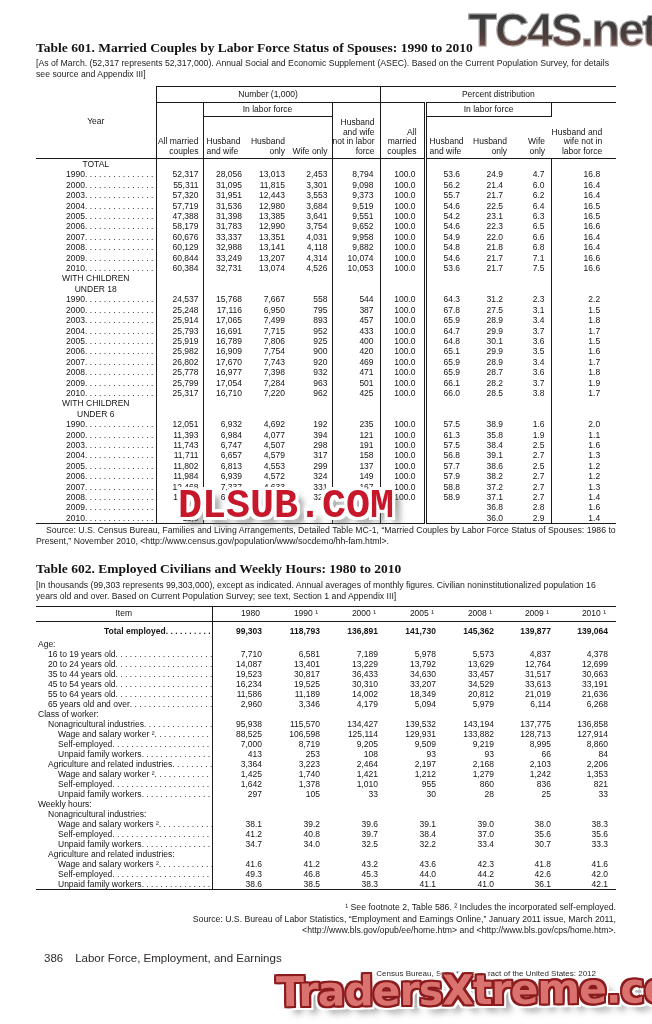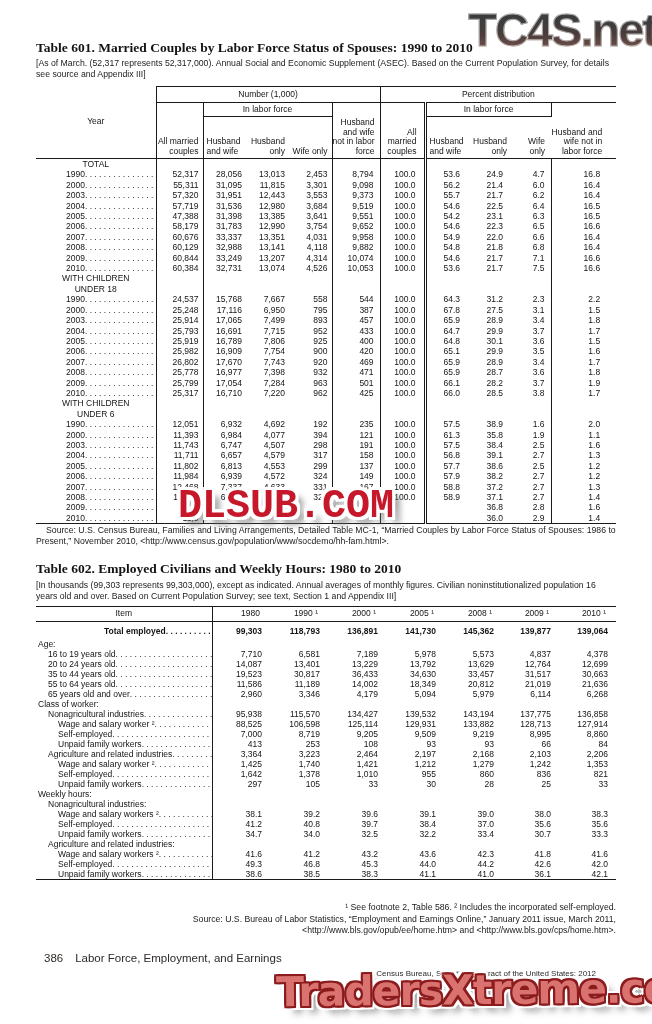--- a/index.html
+++ b/index.html
@@ -829,20 +829,35 @@
           <td>30,817</td>
           <td>36,433</td>
           <td>34,630</td>
           <td>33,457</td>
           <td>31,517</td>
           <td>30,663</td>
         </tr>
         <tr>
           <td class="lbl i1">
             <div class="lblflex">
+              <span class="lbl-t">45 to 54 years old</span>
+              <span class="dots"></span>
+            </div>
+          </td>
+          <td>16,234</td>
+          <td>19,525</td>
+          <td>30,310</td>
+          <td>33,207</td>
+          <td>34,529</td>
+          <td>33,613</td>
+          <td>33,191</td>
+        </tr>
+        <tr>
+          <td class="lbl i1">
+            <div class="lblflex">
               <span class="lbl-t">55 to 64 years old</span>
               <span class="dots"></span>
             </div>
           </td>
           <td>11,586</td>
           <td>11,189</td>
           <td>14,002</td>
           <td>18,349</td>
           <td>20,812</td>
           <td>21,019</td>

